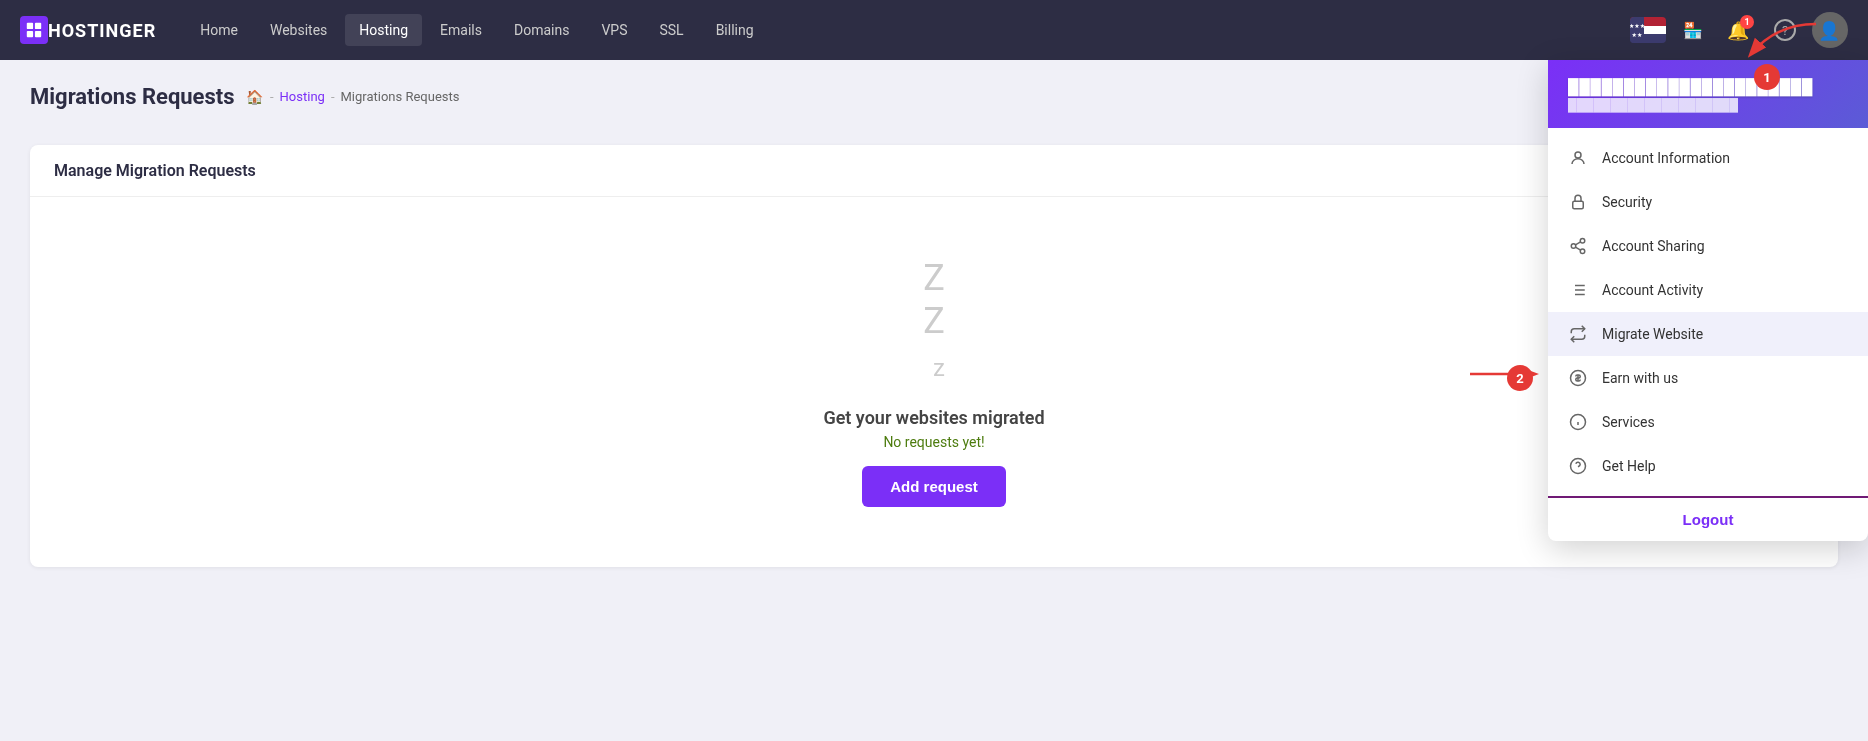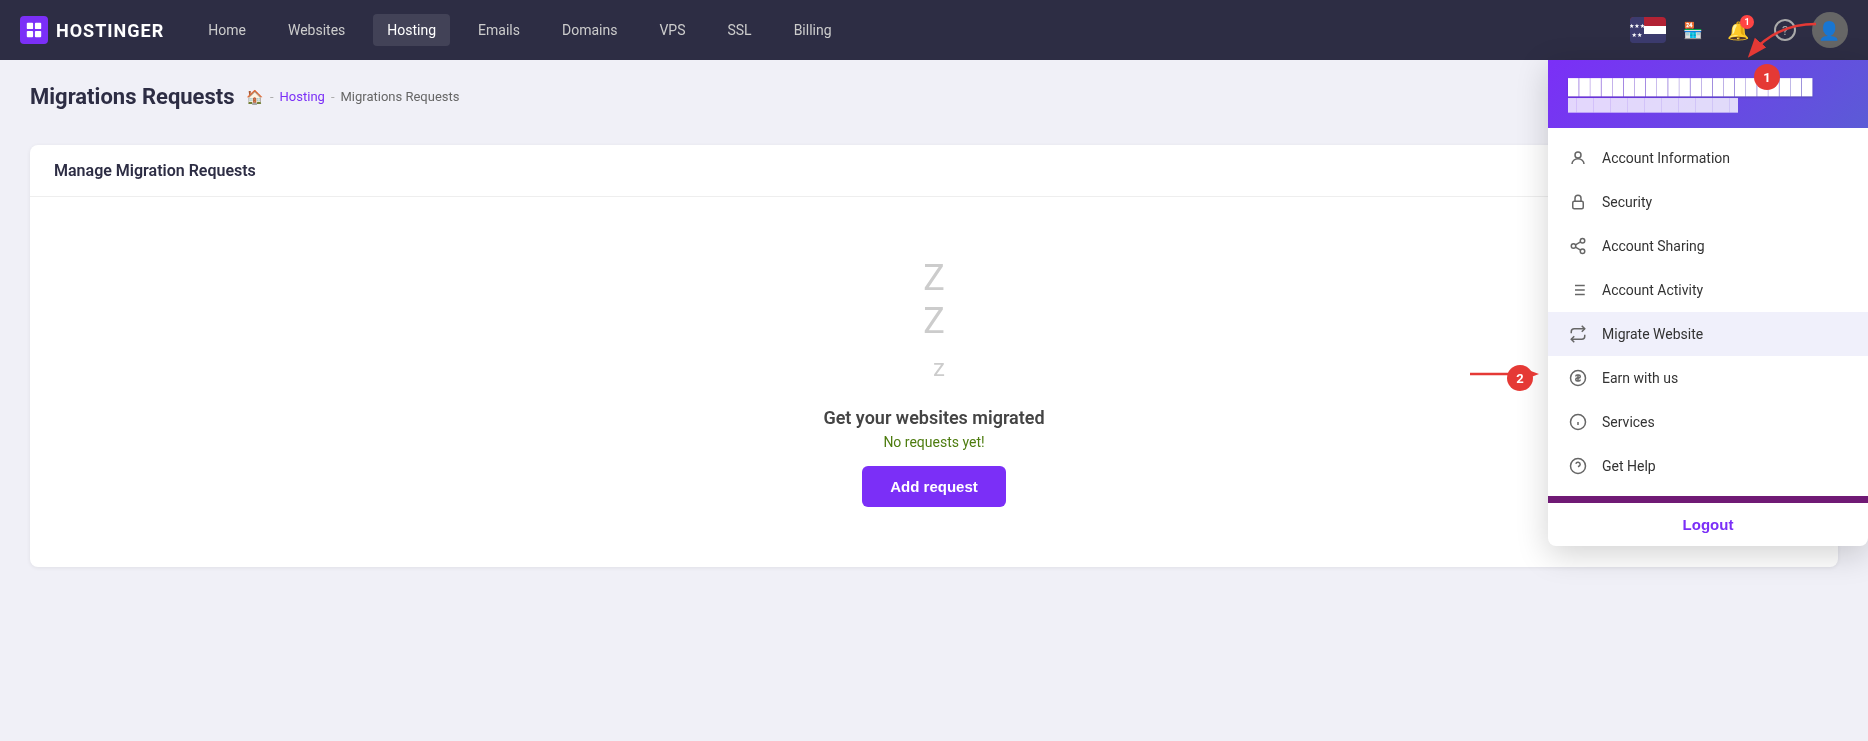--- a/index.html
+++ b/index.html
@@ -11,21 +11,20 @@
       height: 60px;
       display: flex;
       align-items: center;
       padding: 0 20px;
       position: relative;
       z-index: 10;
     }
     .navbar-brand {
       display: flex;
       align-items: center;
-      gap: 8px;
       margin-right: 30px;
     }
     .brand-logo-box {
       background: #7b2ff7;
       width: 28px;
       height: 28px;
       border-radius: 4px;
       display: flex;
       align-items: center;
       justify-content: center;
@@ -33,21 +32,21 @@
     .brand-logo-box svg { width: 18px; height: 18px; }
     .brand-name {
       color: #fff;
       font-weight: 700;
       font-size: 18px;
       letter-spacing: 1px;
     }
     .nav-links {
       display: flex;
       align-items: flex-start;
-      gap: 14px;
+      gap: 4px;
       flex: 1;
     }
     .nav-link {
       color: #ccc;
       text-decoration: none;
       padding: 8px 14px;
       font-size: 14px;
       border-radius: 4px;
       cursor: pointer;
     }
@@ -229,21 +228,21 @@
       width: 20px;
       height: 20px;
       display: flex;
       align-items: center;
       justify-content: center;
       color: #666;
       font-size: 16px;
       flex-shrink: 0;
     }
     .dropdown-footer {
-      border-top: 7px solid #701a75;
+      border-top: 2px solid #701a75;
       padding: 12px 20px;
       text-align: center;
     }
     .logout-btn {
       background: none;
       border: none;
       color: #7b2ff7;
       font-size: 15px;
       font-weight: 600;
       cursor: pointer;

